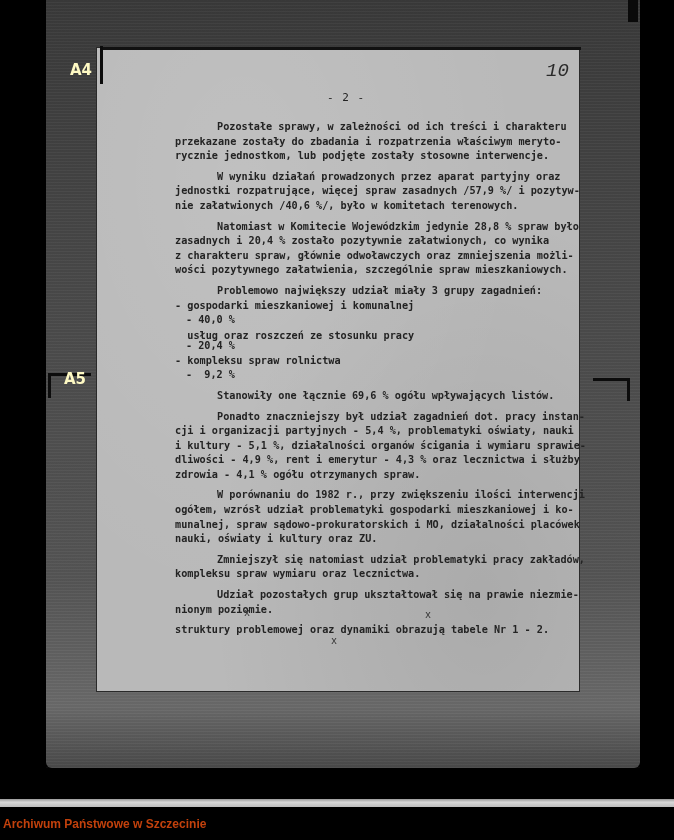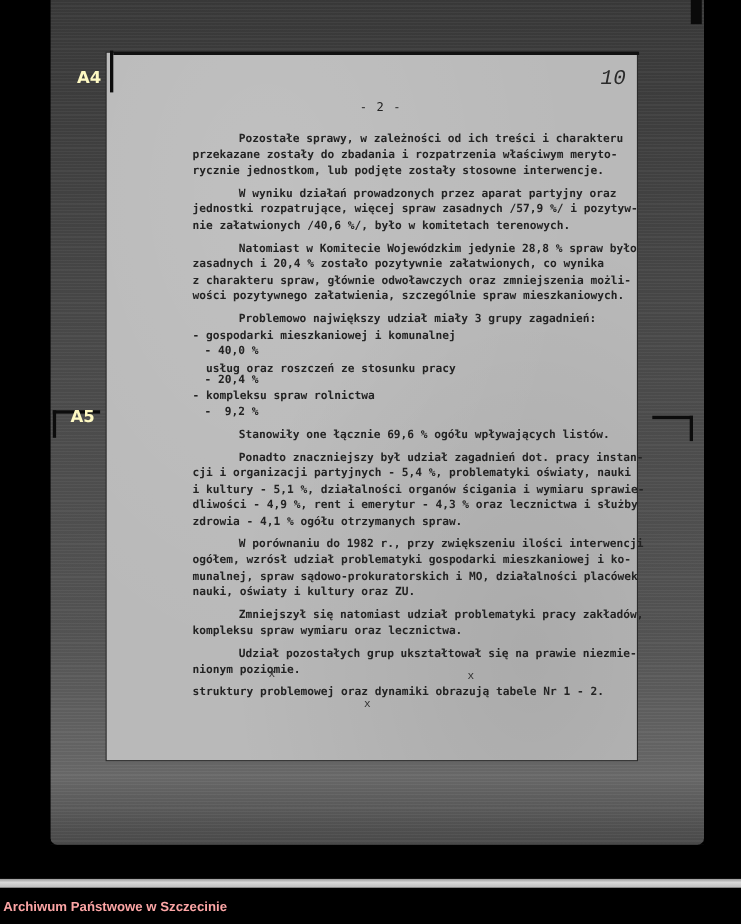--- a/index.html
+++ b/index.html
@@ -65,21 +65,21 @@
     .list-row .val { width: 60px; text-align: right; padding-right: 22px; }
     .xmarks { position: absolute; font-size: 10px; color: #333; }
     .x1 { left: 244px; top: 607px; }
     .x2 { left: 425px; top: 609px; }
     .x3 { left: 331px; top: 635px; }
     .bottom-bar {
       position: absolute; left: 0; top: 799px; width: 674px; height: 8px;
       background: linear-gradient(180deg, #9a9a9a, #d8d8d8 40%, #bdbdbd);
     }
     .footer {
-      position: absolute; left: 3px; top: 817px; color: #fca5a5;
+      position: absolute; left: 3px; top: 817px; color: #c2410c;
       font-family: "Liberation Sans", sans-serif; font-size: 12px; font-weight: bold;
     }
   </style>
 </head>
 <body>
 
 <div class="film"></div>
 <div class="frame">
     <div class="frame-shade"></div>
   </div>

